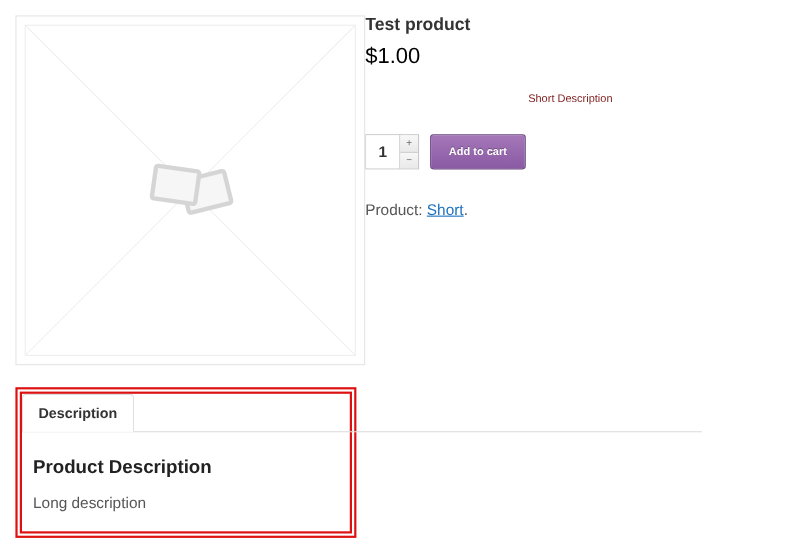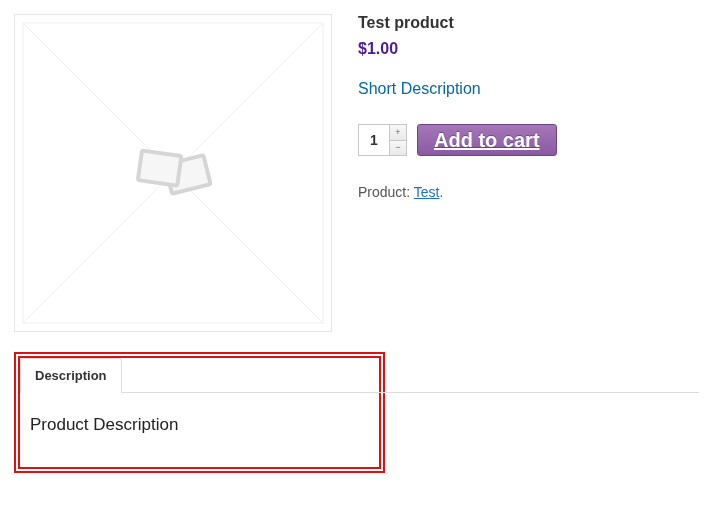--- a/index.html
+++ b/index.html
@@ -7,49 +7,49 @@
     margin: 0;
     padding: 14px;
     font-family: "Helvetica Neue", Helvetica, Arial, sans-serif;
     font-size: 14px;
     color: #444;
     background: #fff;
     width: 719px;
   }
   .product-wrap {
     display: flex;
-    gap: 26px;
     align-items: flex-start;
   }
   .img-box {
     width: 318px;
     height: 318px;
     border: 1px solid #e5e5e5;
     position: relative;
     background: #fff;
     flex-shrink: 0;
   }
   .img-box svg { width: 100%; height: 100%; }
   .summary { flex: 1; padding-top: 0; }
   .title {
     font-size: 16px;
     font-weight: 700;
     color: #333;
     margin: 0 0 8px 0;
   }
   .price {
-    font-size: 16px;
-    color: #4c1d95;
+    font-size: 20px;
+    color: #000000;
     margin: 0 0 22px 0;
-    font-weight: 700;
+    font-weight: 400;
   }
   .short-desc {
-    color: #0369a1;
+    color: #7f1d1d;
     margin-bottom: 26px;
-    font-size: 16px;
+    font-size: 10px;
+    text-align: center;
   }
   .cart-row {
     display: flex;
     align-items: stretch;
     gap: 10px;
     margin-bottom: 28px;
   }
   .qty-wrap {
     display: flex;
     border: 1px solid #c7c7c7;
@@ -84,41 +84,40 @@
     display: flex;
     align-items: center;
     justify-content: center;
   }
   .qty-btn:first-child { border-bottom: 1px solid #c7c7c7; }
   .add-cart {
     background: linear-gradient(#a477b8, #8a5aa3);
     border: 1px solid #6d4384;
     color: #fff;
     font-weight: 700;
-    font-size: 20px;
+    font-size: 10px;
     padding: 4px 16px;
     height: 32px;
     border-radius: 3px;
     cursor: pointer;
     text-shadow: 0 -1px 0 rgba(0,0,0,.3);
-    text-decoration: underline;
   }
   .meta {
     color: #555;
     font-size: 14px;
   }
   .meta a {
     color: #1e73be;
     text-decoration: underline;
   }
 
   .annot-box {
     position: relative;
     margin-top: 20px;
-    width: 371px;
+    width: 310px;
   }
   .red-outer {
     border: 2px solid #d11;
     padding: 2px;
   }
   .red-inner {
     border: 2px solid #d11;
     padding: 10px 10px 18px 10px;
   }
   .tabs {
@@ -150,21 +149,21 @@
   }
   .tab.active {
     background: #fff;
     border-bottom: 1px solid #fff;
     color: #333;
     position: relative;
     z-index: 2;
   }
   .panel-title {
     font-size: 17px;
-    font-weight: 400;
+    font-weight: 700;
     color: #222;
     margin: 22px 0 14px 0;
   }
   .panel-body {
     color: #555;
     font-size: 14px;
   }
 </style>
 </head>
 <body>
@@ -196,30 +195,31 @@
         <input class="qty-input" value="1" style="">
         <div class="qty-btns">
           <div class="qty-btn">+</div>
           <div class="qty-btn">−</div>
         </div>
       </div>
       <button class="add-cart">Add to cart</button>
     </div>
 
     <div class="meta">
-      <span>Product: </span><a href="#">Test</a><span>.</span>
+      <span>Product: </span><a href="#">Short</a><span>.</span>
     </div>
   </div>
 </div>
 
 <div style="position:relative;">
   <div class="annot-box">
     <div class="red-outer">
         <div class="red-inner">
       <ul class="tabs" style="list-style:none;padding:0;">
         <li class="tab active">Description</li>
       </ul>
       <h2 class="panel-title">Product Description</h2>
+      <div class="panel-body">Long description</div>
     </div>
       </div>
   </div>
 
 </div>
 
 </body></html>

